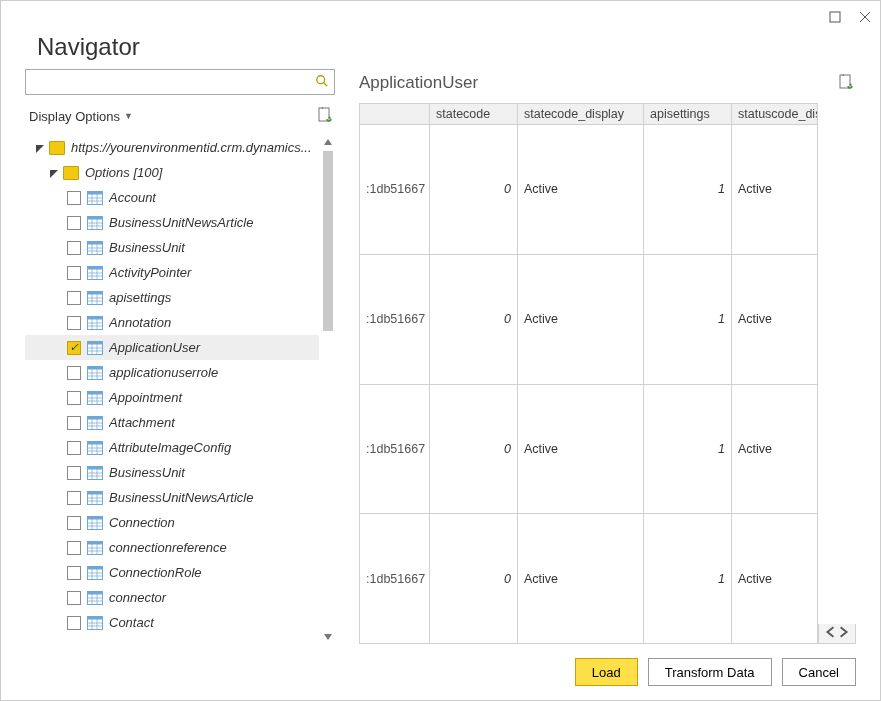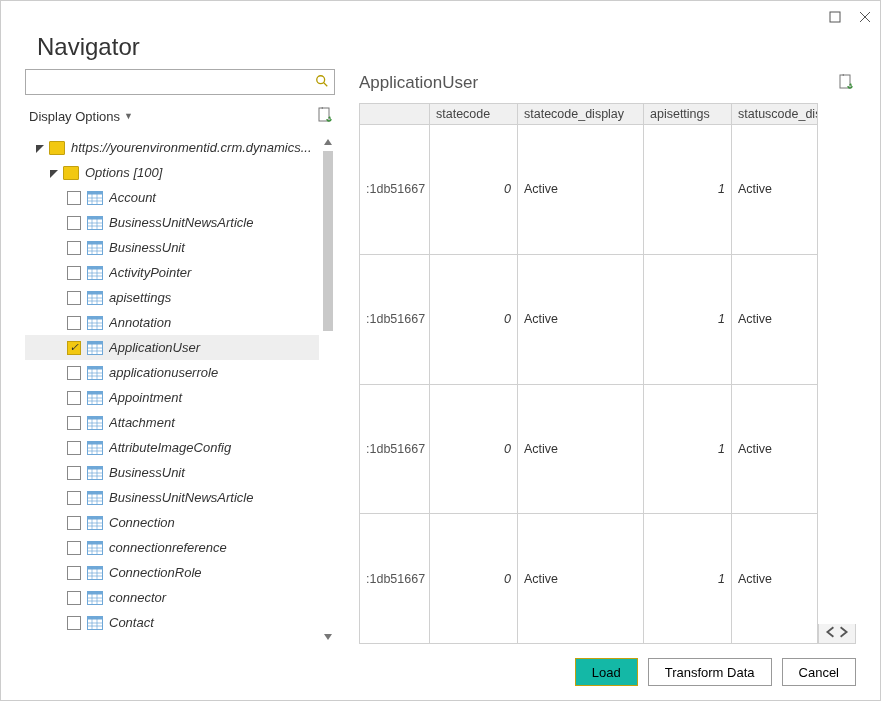--- a/index.html
+++ b/index.html
@@ -46,21 +46,21 @@
 th, td { border: 1px solid #d0d0d0; padding: 2px 6px; height: 21px; font-size: 12.5px; text-align: left; overflow:hidden; }
 th { background: #f0f0f0; font-weight: 400; color: #444; }
 td.num { text-align: right; font-style: italic; }
 td.rownum { color: #555; }
 
 .hscroll { height: 20px; border: 1px solid #d0d0d0; border-top: none; margin-top: auto; position: relative; background: #f3f3f3; display:flex; align-items:center; justify-content:space-between; padding: 0 6px; }
 .hscroll .thumb { position: absolute; top: 2px; bottom: 2px; background: #c9c9c9; }
 
 .footer { height: 56px; display: flex; justify-content: flex-end; align-items: center; gap: 10px; padding: 0 24px; }
 .btn { height: 28px; padding: 0 16px; font-size: 13px; border: 1px solid #999; background: #fff; cursor: pointer; }
-.btn.primary { background: #14b8a6; border-color: #c3a00e; }
+.btn.primary { background: #fde047; border-color: #c3a00e; }
 
 .caret-down { font-size: 9px; color: #666; }
 </style>
 </head>
 <body>
 
 <div class="window">
 
   <div class="titlebar">
     <div class="titlebar-btn">

